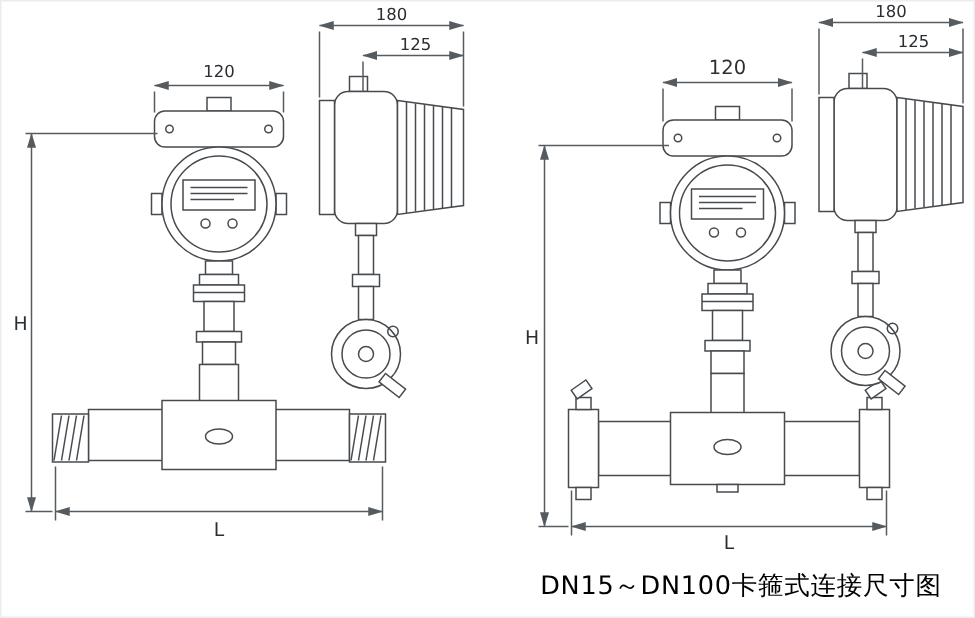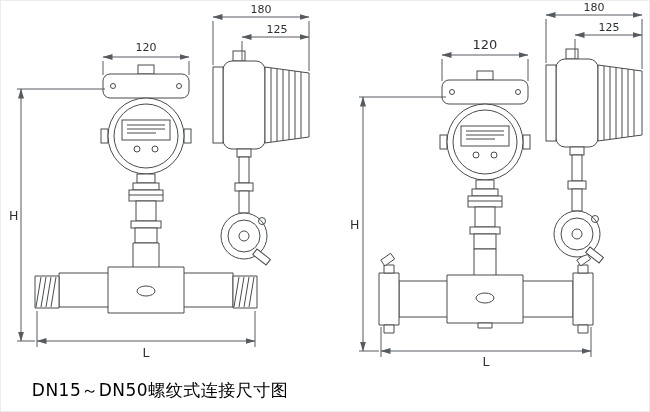--- a/index.html
+++ b/index.html
@@ -182,14 +182,14 @@
         <line x1="641" y1="18" x2="641" y2="68"></line>
         <text x="593" y="10" text-anchor="middle" fill="#2b2f33">180</text>
 
         <line x1="574" y1="34" x2="641" y2="34" marker-start="url(#arr)" marker-end="url(#arr)"></line>
         <line x1="574" y1="38" x2="574" y2="58"></line>
         <text x="608" y="30" text-anchor="middle" fill="#2b2f33">125</text>
       </g>
     </g>
   </svg>
 
-  <div class="caption left">DN15～DN50螺纹式连接尺寸图</div>
+  <div class="caption right">DN15～DN100卡箍式连接尺寸图</div>
 </div>
 
 </body></html>

